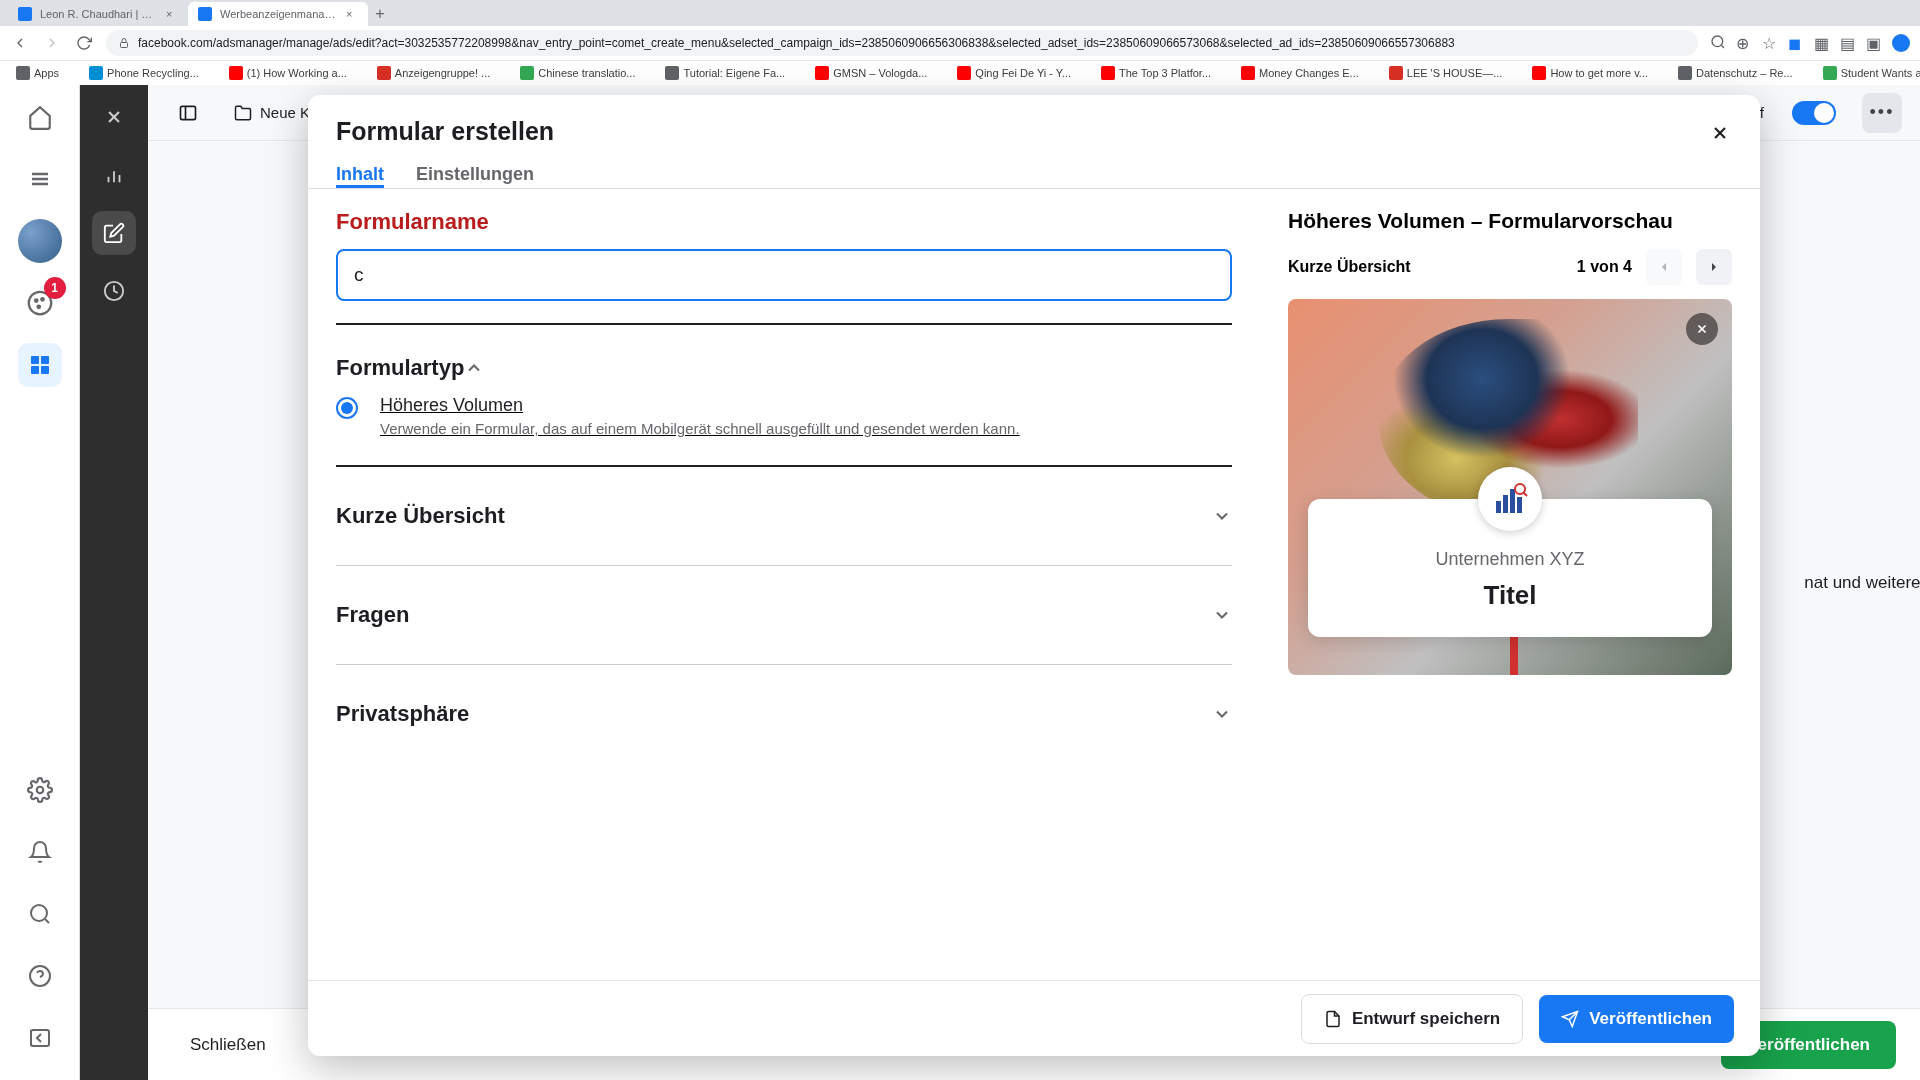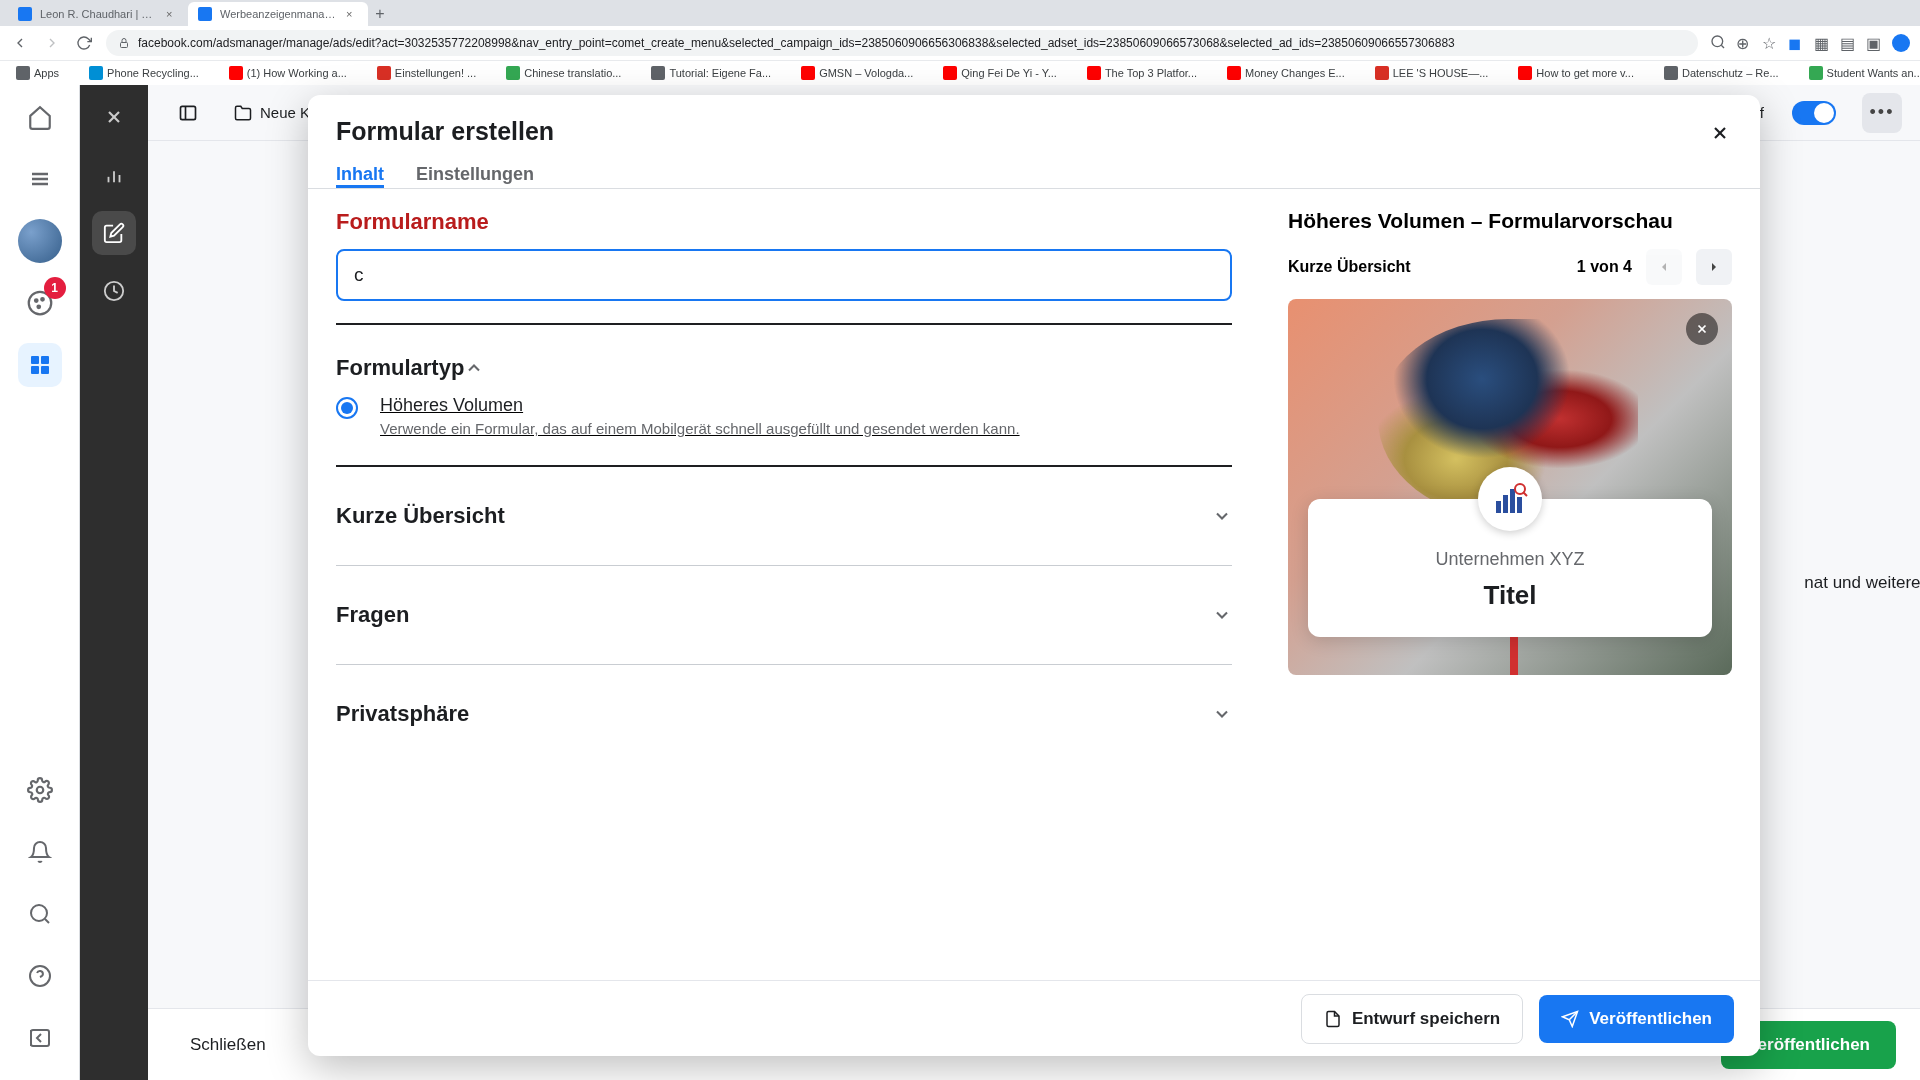--- a/index.html
+++ b/index.html
@@ -182,21 +182,21 @@
     <div class="bm">
         <span class="bfi" style="background:#008fd5"></span>
         <span>Phone Recycling...</span>
       </div>
     <div class="bm">
         <span class="bfi" style="background:#ff0000"></span>
         <span>(1) How Working a...</span>
       </div>
     <div class="bm">
         <span class="bfi" style="background:#d93025"></span>
-        <span>Einstellungen! ...</span>
+        <span>Anzeigengruppe! ...</span>
       </div>
     <div class="bm">
         <span class="bfi" style="background:#34a853"></span>
         <span>Chinese translatio...</span>
       </div>
     <div class="bm">
         <span class="bfi" style="background:#5f6368"></span>
         <span>Tutorial: Eigene Fa...</span>
       </div>
     <div class="bm">

